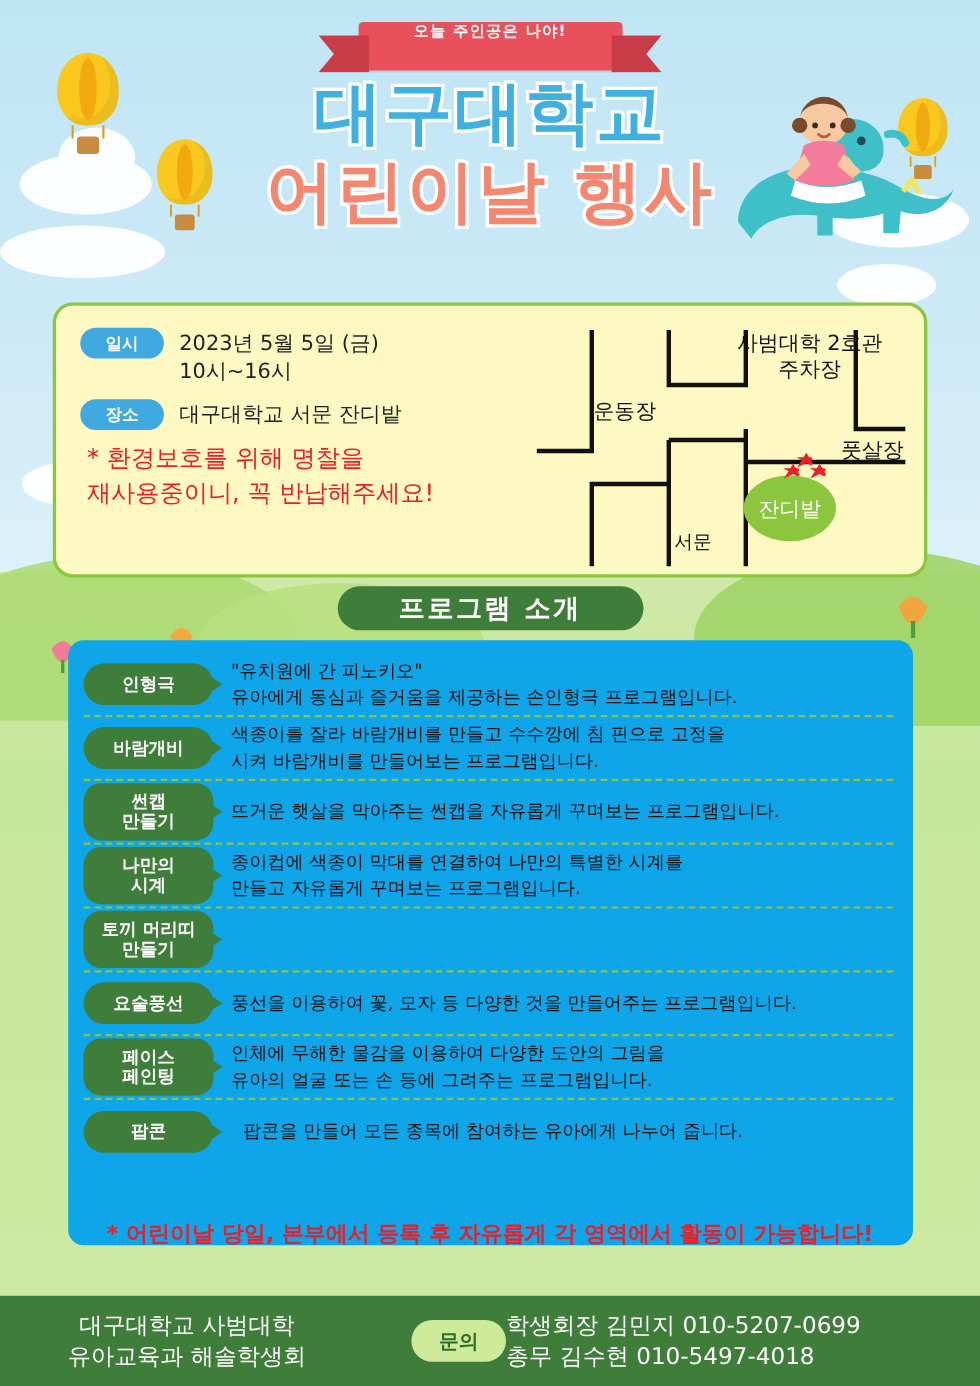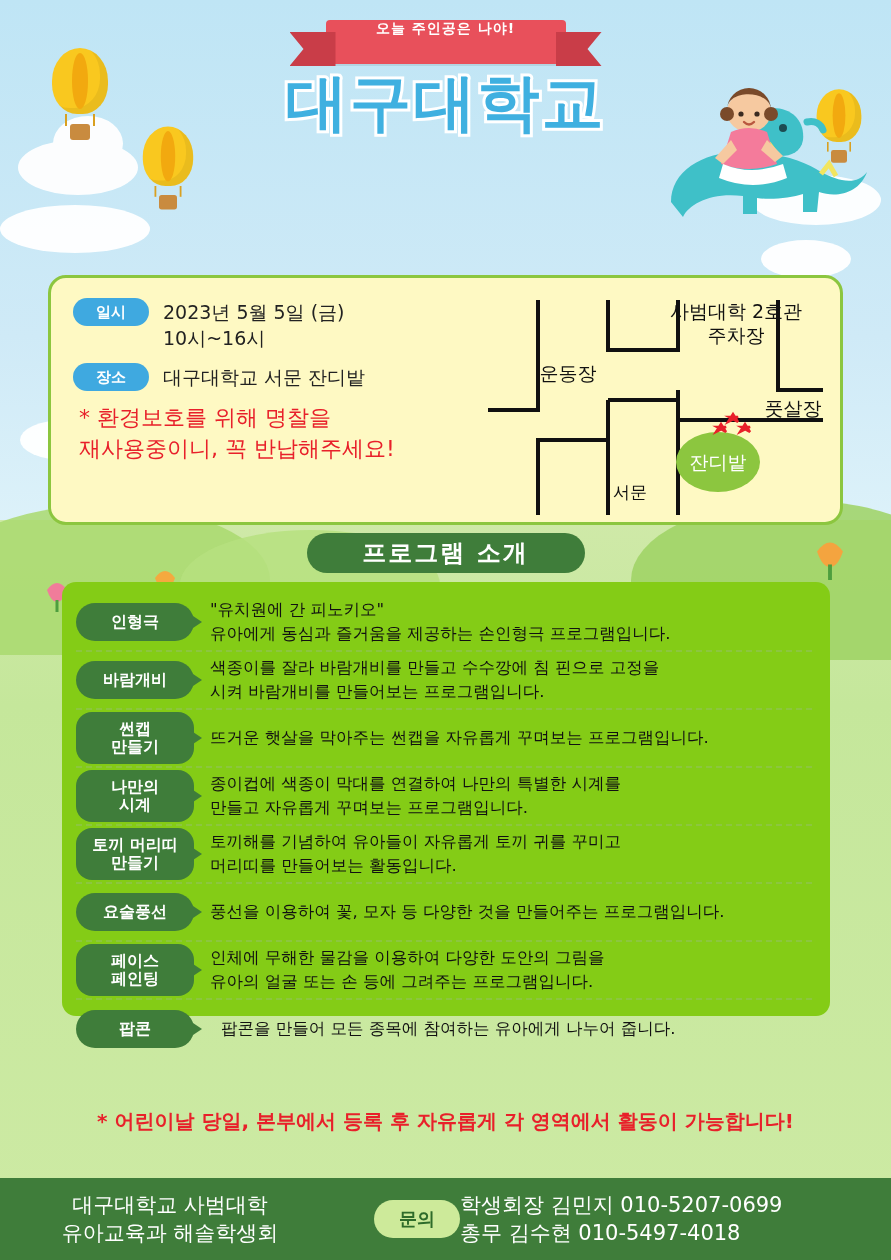--- a/index.html
+++ b/index.html
@@ -105,22 +105,22 @@
   
   .prog-head {
     position:absolute; left:50%; transform:translateX(-50%); top:533px;
     width:278px; height:40px; background:#3f7d3a; border-radius:20px;
     display:flex; align-items:center; justify-content:center; z-index:6;
   }
   .prog-head span { color:#fff; font-size:24px; font-weight:bold; letter-spacing:2px; }
 
   
   .prog-card {
-    position:absolute; left:62px; top:582px; width:768px; height:434px;
-    background:#84cc16; border-radius:14px; z-index:5; padding:12px 18px 10px 14px;
+    position:absolute; left:62px; top:582px; width:768px; height:550px;
+    background:#0ea5e9; border-radius:14px; z-index:5; padding:12px 18px 10px 14px;
   }
   .prog-row { display:flex; align-items:center; border-bottom:2px dashed #8cc63f; min-height:58px; }
   .prog-row:last-child { border-bottom:none;gap:11px; }
   .tag {
     flex:0 0 118px; height:38px; background:#3f7d3a; color:#fff; border-radius:19px;
     display:flex; align-items:center; justify-content:center; text-align:center;
     font-size:16px; font-weight:bold; line-height:1.15; position:relative; margin-right:16px;
   }
   .tag.two { height:52px; border-radius:16px; }
   .tag:after {
@@ -205,20 +205,21 @@
     <circle cx="126" cy="62" r="2.6" fill="#3a2a20"></circle>
     <path d="M113,70 q5,5 10,0" stroke="#b9573f" stroke-width="2.4" fill="none" stroke-linecap="round"></path>
     <path d="M100,80 q18,-8 36,0 l10,32 q-28,10 -56,0z" fill="#f47b9b"></path>
     <path d="M92,112 q28,12 60,0 l4,14 q-34,14 -68,0z" fill="#ffffff"></path>
     <path d="M100,88 l-16,18 8,6 14,-14z" fill="#f6c9a0"></path>
     <path d="M136,88 l16,16 -8,6 -14,-12z" fill="#f6c9a0"></path>
   </svg>
 
   <div class="title-wrap">
     <div class="title1">대구대학교</div>
+    <div class="title2">어린이날 행사</div>
   </div>
 
   <div class="card">
     <div class="info-left">
 
       <div class="info-row">
         <div class="pill">일시</div>
         <div class="info-txt" style="white-space:pre-line">2023년 5월 5일 (금)
 10시~16시</div>
       </div>
@@ -299,22 +300,20 @@
     <div class="prog-row">
       <div class="tag two" style="white-space:pre-line">나만의
 시계</div>
       <div class="desc" style="white-space:pre-line">종이컵에 색종이 막대를 연결하여 나만의 특별한 시계를
 만들고 자유롭게 꾸며보는 프로그램입니다.</div>
     </div>
 
     <div class="prog-row">
       <div class="tag two" style="white-space:pre-line">토끼 머리띠
 만들기</div>
-      <div class="desc" style="white-space:pre-line">토끼해를 기념하여 유아들이 자유롭게 토끼 귀를 꾸미고
-머리띠를 만들어보는 활동입니다.</div>
     </div>
 
     <div class="prog-row">
       <div class="tag" style="white-space:pre-line">요술풍선</div>
       <div class="desc" style="white-space:pre-line">풍선을 이용하여 꽃, 모자 등 다양한 것을 만들어주는 프로그램입니다.</div>
     </div>
 
     <div class="prog-row">
       <div class="tag two" style="white-space:pre-line">페이스
 페인팅</div>

